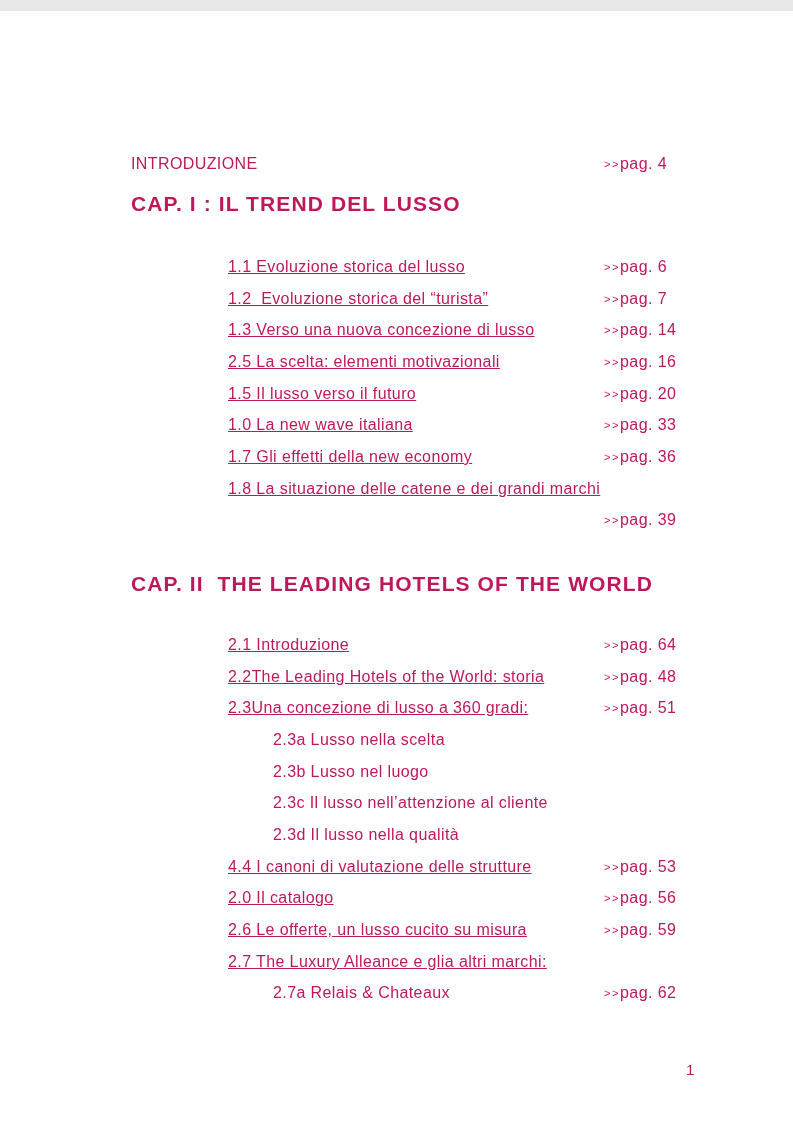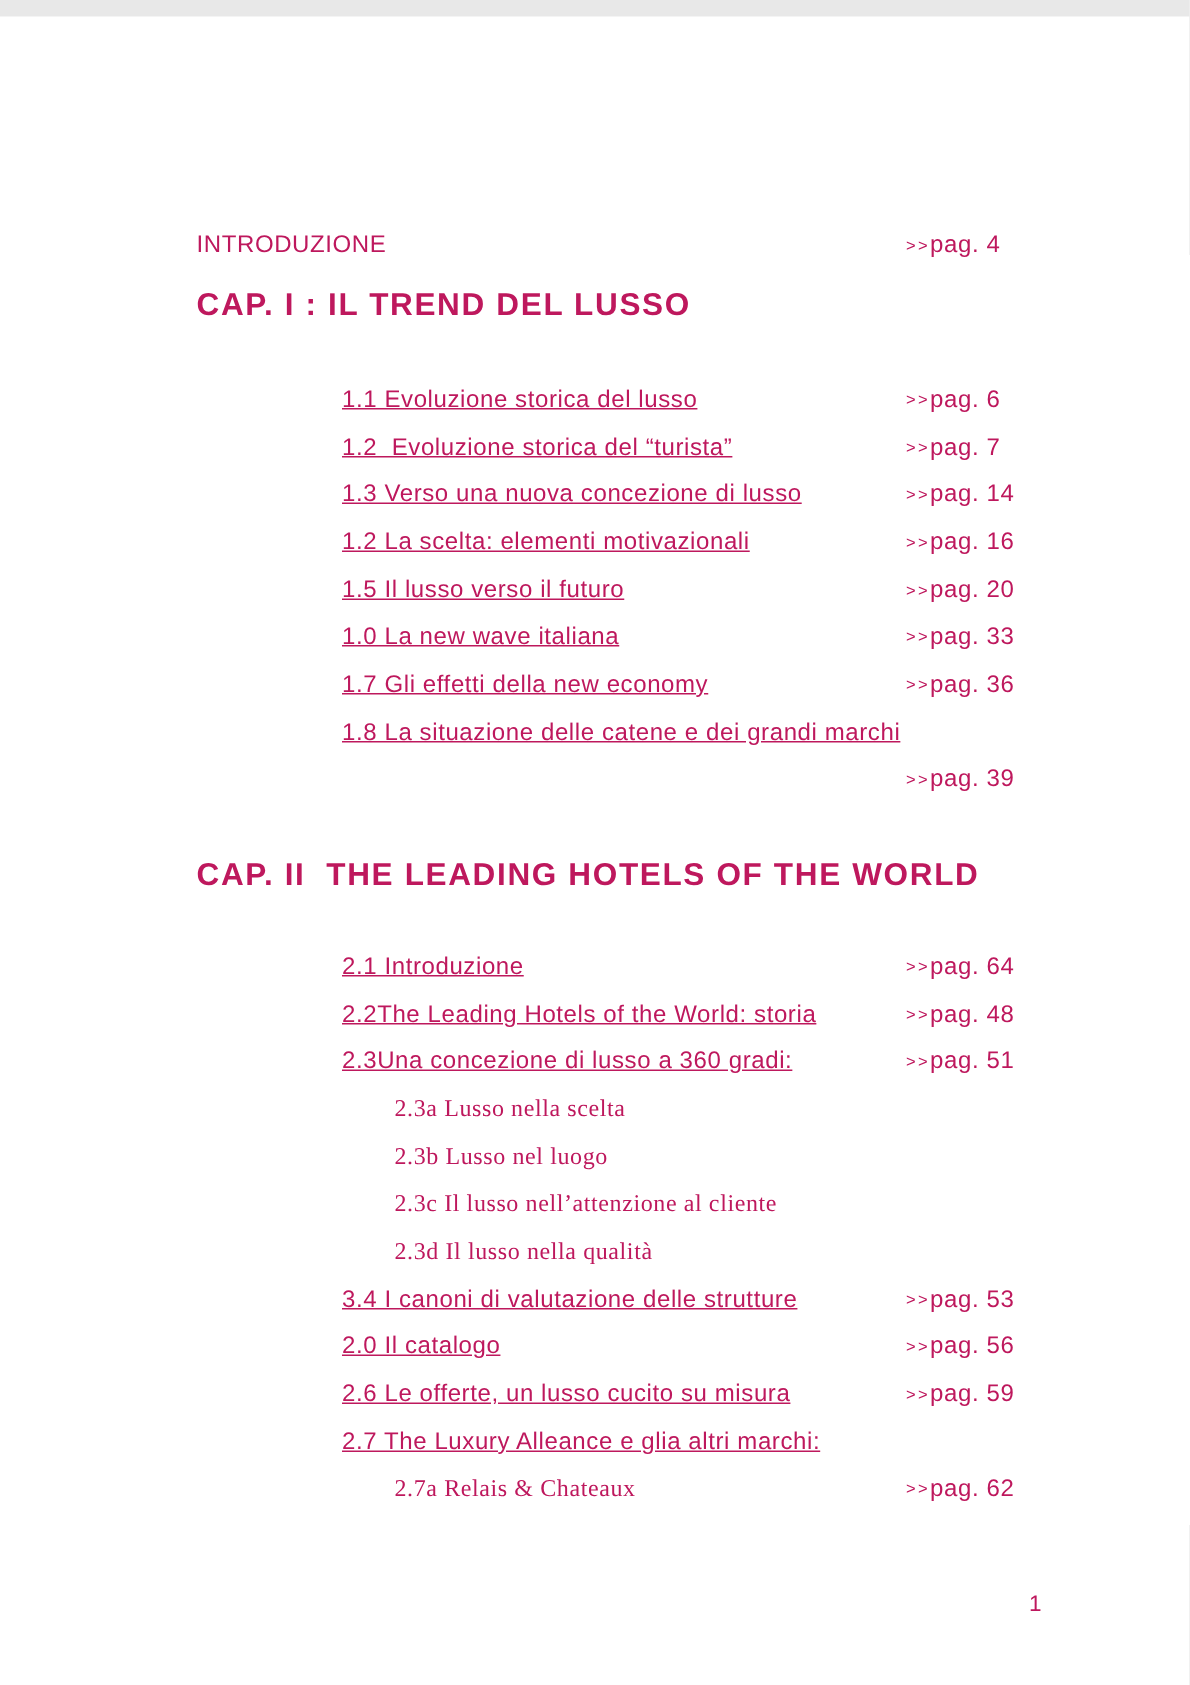--- a/index.html
+++ b/index.html
@@ -17,21 +17,21 @@
     position: absolute;
     left: 0;
     right: 0;
     height: 24px;
     font-size: 16px;
     letter-spacing: 0.4px;
   }
   .row .label { position: absolute; white-space: pre; top: 0; }
   .ind0 .label { left: 131px; }
   .ind1 .label { left: 228px; text-decoration: underline; }
-  .ind2 .label { left: 263px; font-family: Liberation Serif, serif; }
+  .ind2 .label { left: 273px; }
   .chapter { font-weight: bold; font-size: 21px; }
   .chapter .label { letter-spacing: 1.1px; }
   .pageref {
     position: absolute;
     left: 604px;
     top: 0;
     white-space: pre;
   }
   .pageref .arrows {
     font-size: 11px;
@@ -69,21 +69,21 @@
     <span class="label">1.2  Evoluzione storica del “turista”</span>
     <span class="pageref"><span class="arrows">&gt;&gt;</span><span>pag. 7</span></span>
   </div>
 
   <div class="row ind1" style="top:310px">
     <span class="label">1.3 Verso una nuova concezione di lusso</span>
     <span class="pageref"><span class="arrows">&gt;&gt;</span><span>pag. 14</span></span>
   </div>
 
   <div class="row ind1" style="top:342px">
-    <span class="label">1.2 La scelta: elementi motivazionali</span>
+    <span class="label">2.5 La scelta: elementi motivazionali</span>
     <span class="pageref"><span class="arrows">&gt;&gt;</span><span>pag. 16</span></span>
   </div>
 
   <div class="row ind1" style="top:374px">
     <span class="label">1.5 Il lusso verso il futuro</span>
     <span class="pageref"><span class="arrows">&gt;&gt;</span><span>pag. 20</span></span>
   </div>
 
   <div class="row ind1" style="top:405px">
     <span class="label">1.0 La new wave italiana</span>
@@ -132,21 +132,21 @@
 
   <div class="row ind2" style="top:783px">
     <span class="label">2.3c Il lusso nell’attenzione al cliente</span>
   </div>
 
   <div class="row ind2" style="top:815px">
     <span class="label">2.3d Il lusso nella qualità</span>
   </div>
 
   <div class="row ind1" style="top:847px">
-    <span class="label">3.4 I canoni di valutazione delle strutture</span>
+    <span class="label">4.4 I canoni di valutazione delle strutture</span>
     <span class="pageref"><span class="arrows">&gt;&gt;</span><span>pag. 53</span></span>
   </div>
 
   <div class="row ind1" style="top:878px">
     <span class="label">2.0 Il catalogo</span>
     <span class="pageref"><span class="arrows">&gt;&gt;</span><span>pag. 56</span></span>
   </div>
 
   <div class="row ind1" style="top:910px">
     <span class="label">2.6 Le offerte, un lusso cucito su misura</span>

